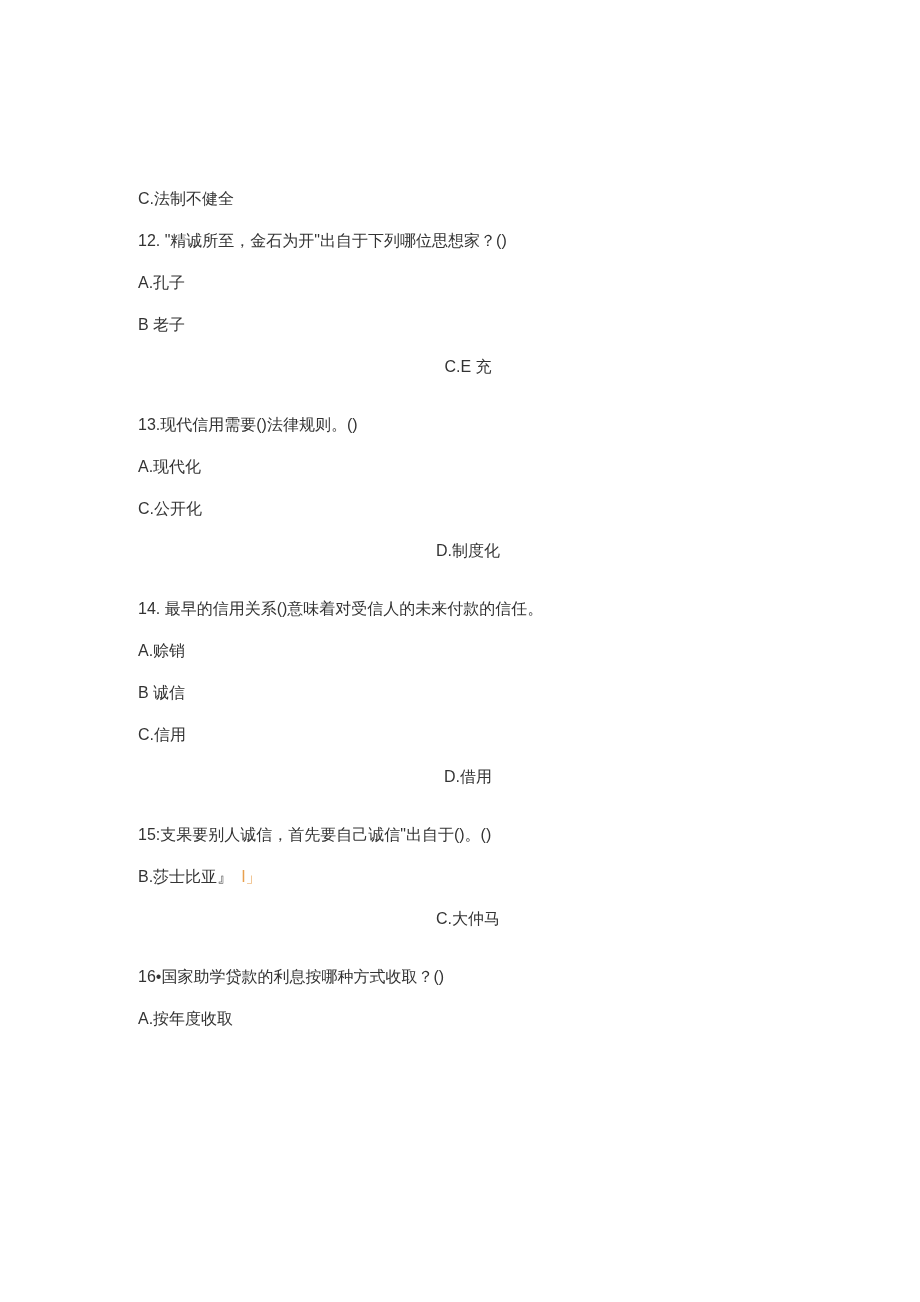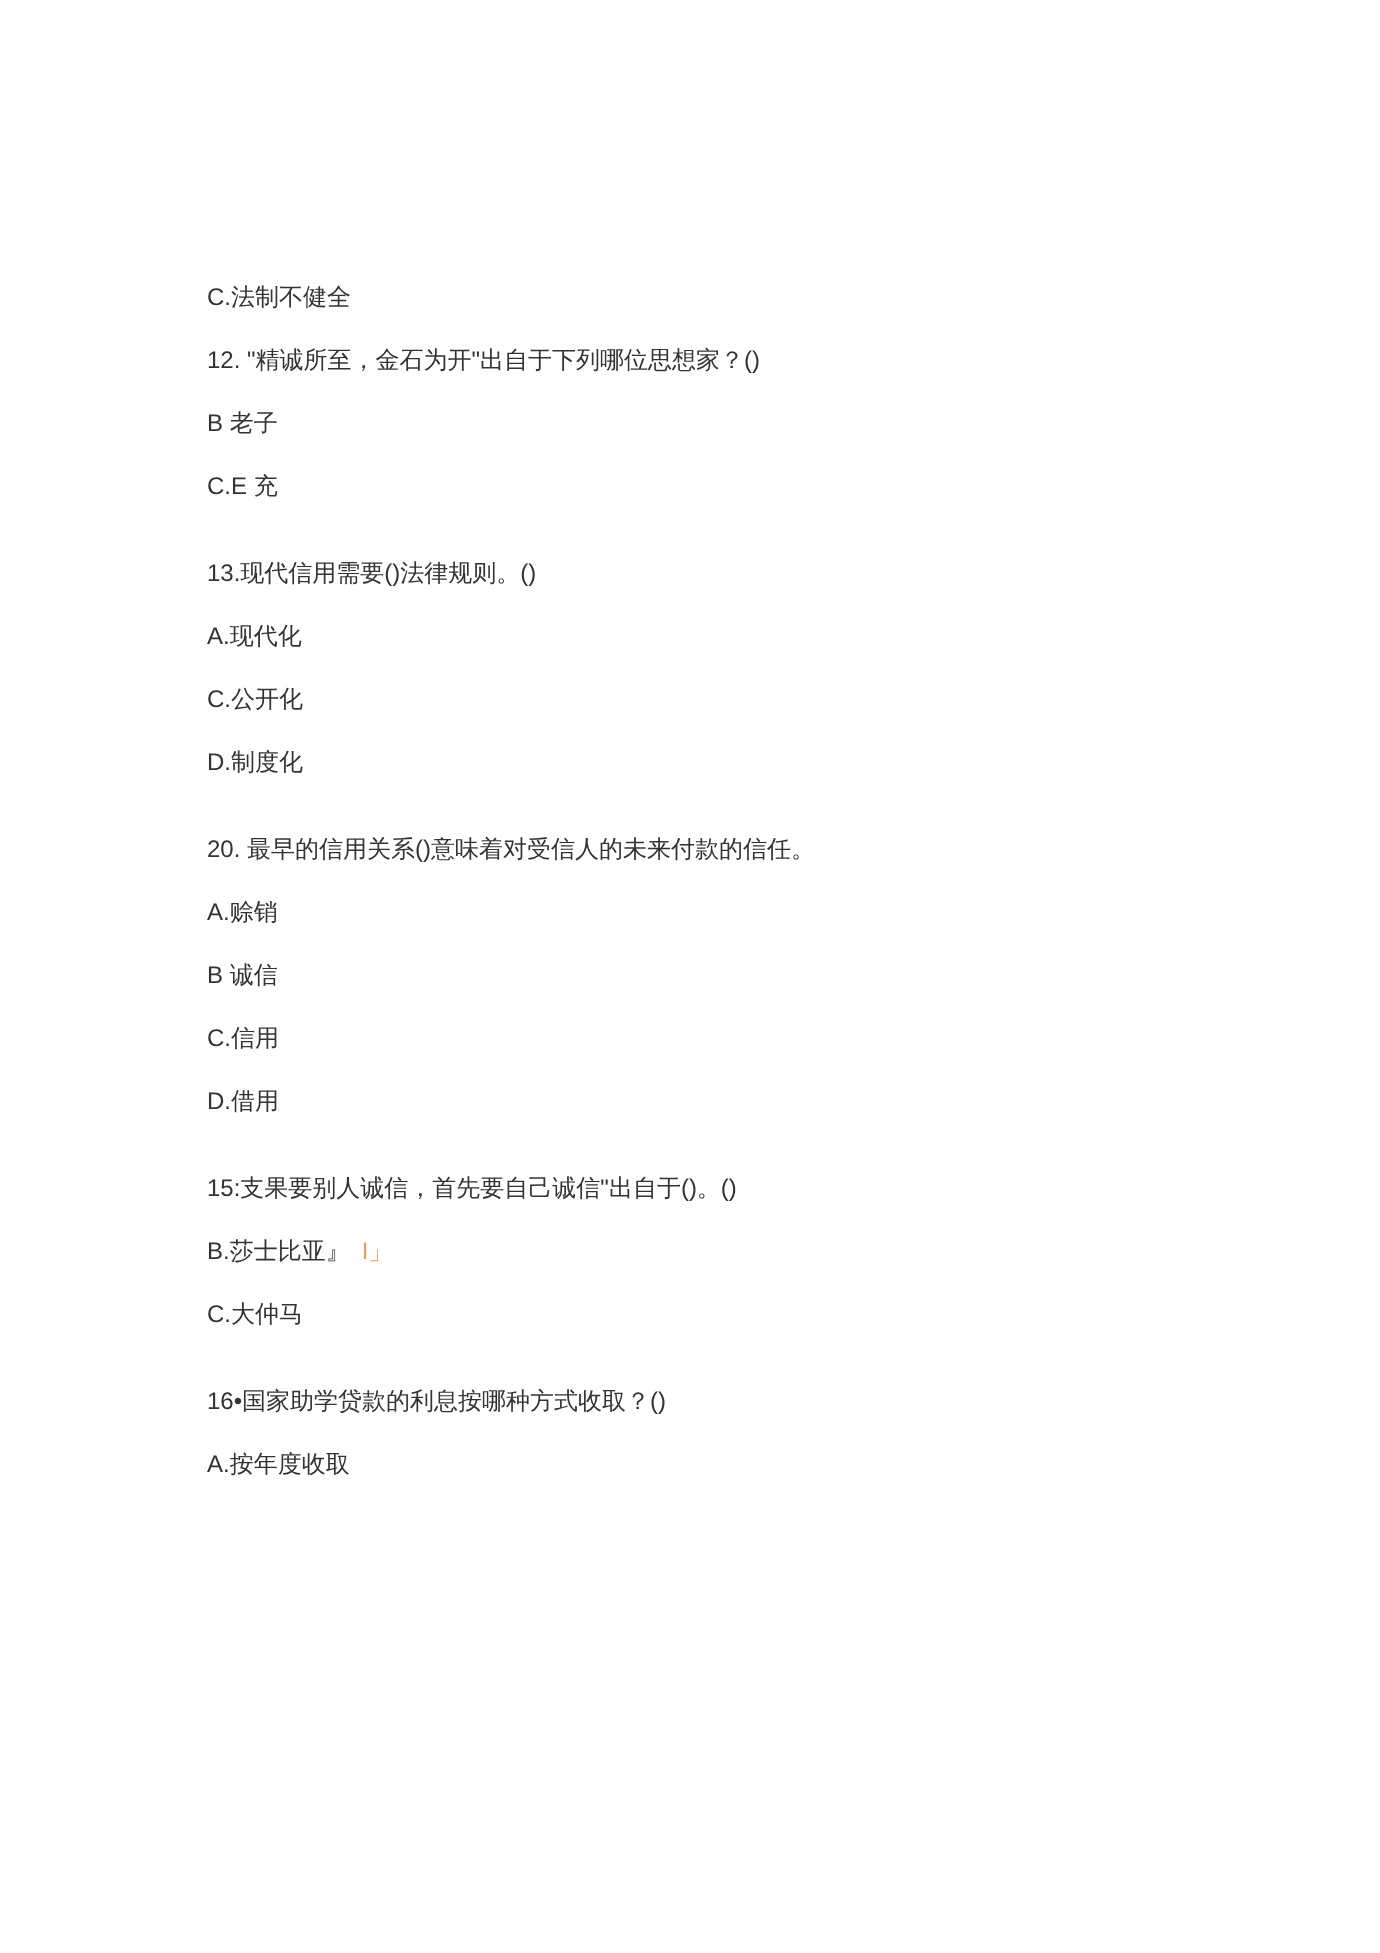--- a/index.html
+++ b/index.html
@@ -15,38 +15,40 @@
       padding: 175px 118px 0 118px;
       font-size: 16px;
       color: #333333;
       line-height: 1.5;
     }
     .line {
       margin-bottom: 18px;
     }
     .gap {
       margin-bottom: 34px;
+      text-align: center;
     }
     .orange {
       color: #e8a04e;
     }
   </style>
 </head>
 <body>
 
 <div id="content">
     <div class="line"><span>C.法制不健全</span></div>
     <div class="line"><span>12. "精诚所至，金石为开"出自于下列哪位思想家？()</span></div>
+    <div class="line"><span>A.孔子</span></div>
     <div class="line"><span>B 老子</span></div>
     <div class="line gap"><span>C.E 充</span></div>
     <div class="line"><span>13.现代信用需要()法律规则。()</span></div>
     <div class="line"><span>A.现代化</span></div>
     <div class="line"><span>C.公开化</span></div>
     <div class="line gap"><span>D.制度化</span></div>
-    <div class="line"><span>20. 最早的信用关系()意味着对受信人的未来付款的信任。</span></div>
+    <div class="line"><span>14. 最早的信用关系()意味着对受信人的未来付款的信任。</span></div>
     <div class="line"><span>A.赊销</span></div>
     <div class="line"><span>B 诚信</span></div>
     <div class="line"><span>C.信用</span></div>
     <div class="line gap"><span>D.借用</span></div>
     <div class="line"><span>15:支果要别人诚信，首先要自己诚信"出自于()。()</span></div>
     <div class="line"><span>B.莎士比亚』</span><span class="orange">I」</span></div>
     <div class="line gap"><span>C.大仲马</span></div>
     <div class="line"><span>16•国家助学贷款的利息按哪种方式收取？()</span></div>
     <div class="line"><span>A.按年度收取</span></div>
   </div>

